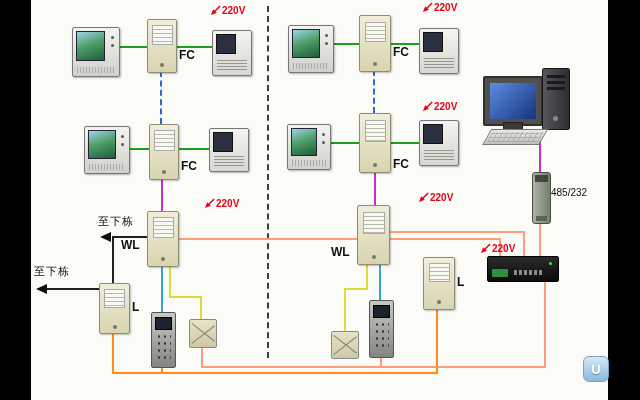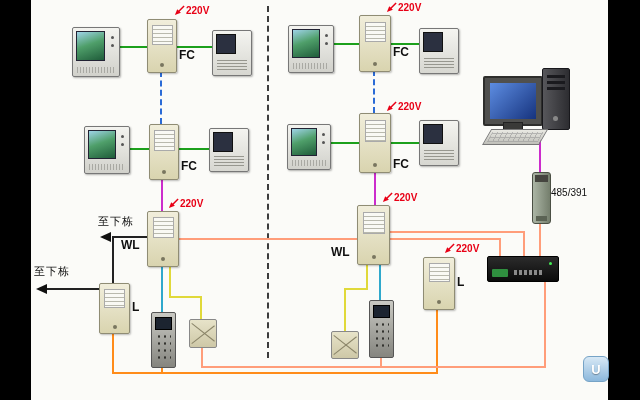--- a/index.html
+++ b/index.html
@@ -72,21 +72,21 @@
   .bbox{position:absolute;background:linear-gradient(180deg,#2b2b2b,#0b0b0b);border:1px solid #000;border-radius:2px;}
   .bbox .glabel{position:absolute;left:4px;bottom:4px;width:16px;height:8px;background:#2f8f3f;border-radius:1px;}
   .bbox .tx{position:absolute;left:26px;bottom:6px;width:28px;height:5px;
       background:repeating-linear-gradient(90deg,#8a8a8a 0 3px,transparent 3px 5px);}
   .bbox .led{position:absolute;right:6px;top:5px;width:3px;height:3px;background:#44ee55;border-radius:50%;}
 
   
   .lbl{position:absolute;color:#101010;font-weight:700;font-size:12px;line-height:12px;}
   .lbl-cn{position:absolute;color:#101010;font-weight:400;font-size:11px;line-height:12px;letter-spacing:1px;}
   .lbl-sm{position:absolute;color:#101010;font-weight:400;font-size:10px;line-height:11px;}
-  .pwr{position:absolute;display:flex;align-items:center;color:#e80016;font-size:10px;line-height:11px;font-weight:700;}
+  .pwr{position:absolute;display:flex;align-items:center;color:#e80016;font-size:10px;line-height:11px;font-weight:700;margin-left:36px;}
   .pwr svg{margin-right:1px;margin-top:1px;}
   .arrowhead{position:absolute;width:0;height:0;border-top:5px solid transparent;
       border-bottom:5px solid transparent;border-right:11px solid #101010;}
 
   .logo{position:absolute;left:583px;top:356px;width:24px;height:24px;border-radius:6px;
       background:linear-gradient(180deg,#d7e8f5,#8cb8dc);border:1px solid #76a3c6;color:#fff;
       font-weight:800;font-size:13px;display:flex;align-items:center;justify-content:center;
       text-shadow:0 1px 1px rgba(0,0,0,.35);}
 </style>
 </head>
@@ -296,18 +296,18 @@
     <svg width="11" height="11" viewBox="0 0 12 12">
         <path d="M11 1 L5 7" stroke="#e80016" stroke-width="1.6" fill="none"></path>
         <path d="M1 11 L7.5 8.5 L3.5 4.5 Z" fill="#e80016"></path>
       </svg>
     <span>220V</span>
   </div>
 
   <div class="lbl-cn" style="left:98px;top:215px">至下栋</div>
   <div class="lbl-cn" style="left:34px;top:265px">至下栋</div>
 
-  <div class="lbl-sm" style="left:551px;top:187px">485/391</div>
+  <div class="lbl-sm" style="left:551px;top:187px">485/232</div>
 
   <div class="logo">
     <span>U</span>
   </div>
 </div>
 
 </body></html>

